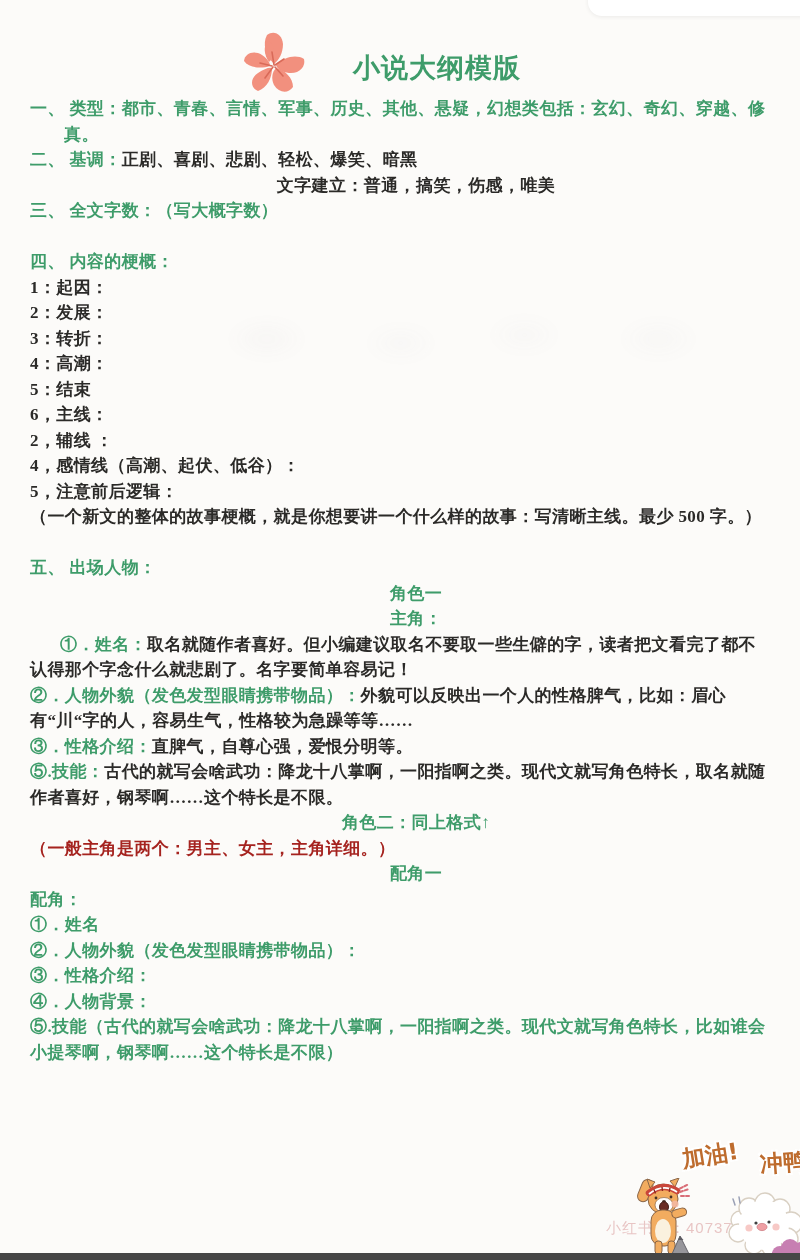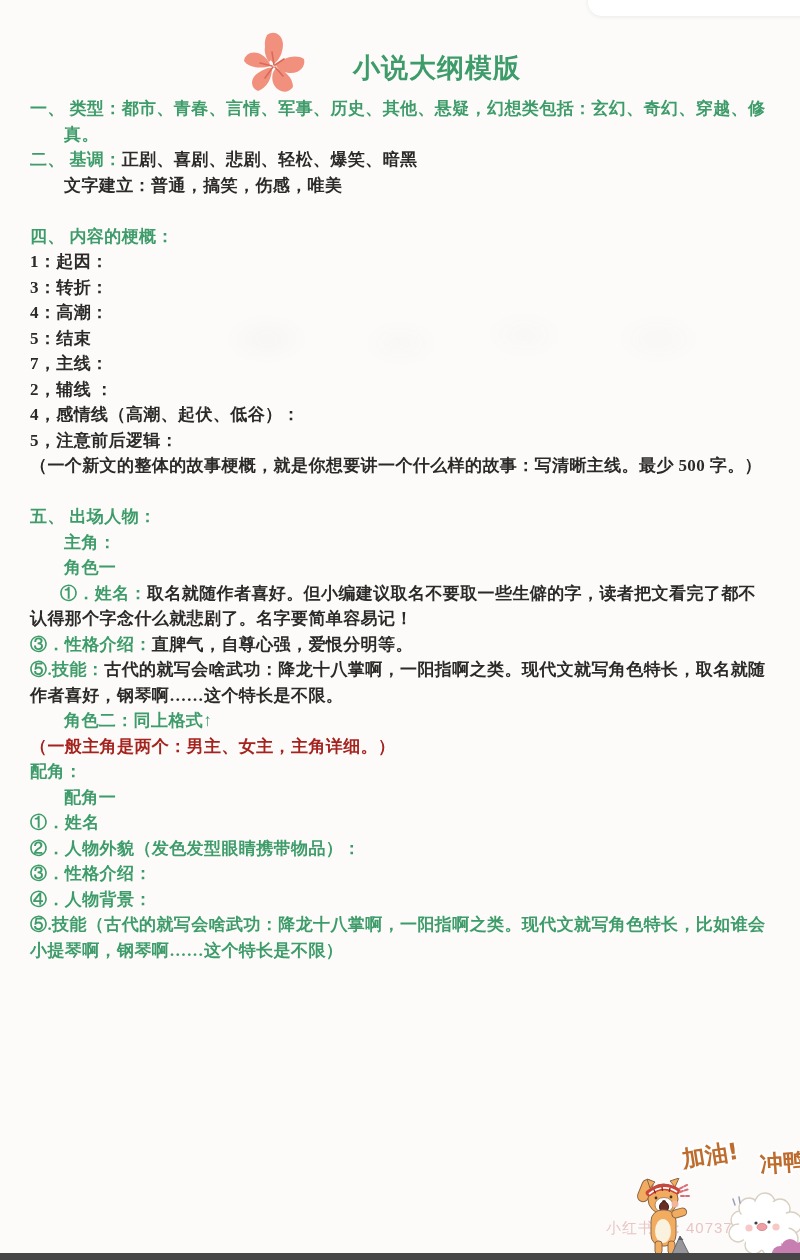--- a/index.html
+++ b/index.html
@@ -29,21 +29,21 @@
     font-family:"Liberation Sans","DejaVu Sans",sans-serif;
   }
   .doc{
     position:absolute;left:30px;top:96px;width:738px;
     font-size:17px;line-height:25.5px;color:var(--black);
     letter-spacing:.4px;
   }
   .line{min-height:25.5px;}
   .line.blank{height:25.5px;}
   .line.hang{padding-left:34px;text-indent:-34px;}
-  .line.ind{padding-left:34px;}
+  .line.ind{padding-left:34px;text-align:center;}
   .line.fi{text-indent:30px;}
   .c-green{color:var(--green);font-weight:bold;}
   .c-black{color:var(--black);font-weight:bold;}
   .c-red{color:var(--red);font-weight:bold;}
   
   .center-smudge{
     position:absolute;left:205px;top:298px;width:515px;height:82px;
     background:
       radial-gradient(60px 32px at 12% 50%, rgba(140,130,140,.16), transparent 70%),
       radial-gradient(55px 30px at 38% 55%, rgba(140,140,150,.13), transparent 70%),
@@ -91,42 +91,45 @@
       <path d="M36 40 L24 37"></path>
     </g>
   </svg>
   <div class="page-title">小说大纲模版</div>
 </div>
 
 <div class="doc">
     <div class="line hang"><span class="c-green">一、 类型：都市、青春、言情、军事、历史、其他、悬疑，幻想类包括：玄幻、奇幻、穿越、修真。</span></div>
     <div class="line"><span class="c-green">二、 基调：</span><span class="c-black">正剧、喜剧、悲剧、轻松、爆笑、暗黑</span></div>
     <div class="line ind"><span class="c-black">文字建立：普通，搞笑，伤感，唯美</span></div>
+    <div class="line"><span class="c-green">三、 全文字数：（写大概字数）</span></div>
     <div class="line blank"></div>
     <div class="line"><span class="c-green">四、 内容的梗概：</span></div>
     <div class="line"><span class="c-black">1：起因：</span></div>
+    <div class="line"><span class="c-black">2：发展：</span></div>
     <div class="line"><span class="c-black">3：转折：</span></div>
     <div class="line"><span class="c-black">4：高潮：</span></div>
     <div class="line"><span class="c-black">5：结束</span></div>
-    <div class="line"><span class="c-black">7，主线：</span></div>
+    <div class="line"><span class="c-black">6，主线：</span></div>
     <div class="line"><span class="c-black">2，辅线 ：</span></div>
     <div class="line"><span class="c-black">4，感情线（高潮、起伏、低谷）：</span></div>
     <div class="line"><span class="c-black">5，注意前后逻辑：</span></div>
     <div class="line"><span class="c-black">（一个新文的整体的故事梗概，就是你想要讲一个什么样的故事：写清晰主线。最少 500 字。）</span></div>
     <div class="line blank"></div>
     <div class="line"><span class="c-green">五、 出场人物：</span></div>
+    <div class="line ind"><span class="c-green">角色一</span></div>
     <div class="line ind"><span class="c-green">主角：</span></div>
-    <div class="line ind"><span class="c-green">角色一</span></div>
     <div class="line fi"><span class="c-green">①．姓名：</span><span class="c-black">取名就随作者喜好。但小编建议取名不要取一些生僻的字，读者把文看完了都不认得那个字念什么就悲剧了。名字要简单容易记！</span></div>
+    <div class="line"><span class="c-green">②．人物外貌（发色发型眼睛携带物品）：</span><span class="c-black">外貌可以反映出一个人的性格脾气，比如：眉心有“川“字的人，容易生气，性格较为急躁等等……</span></div>
     <div class="line"><span class="c-green">③．性格介绍：</span><span class="c-black">直脾气，自尊心强，爱恨分明等。</span></div>
     <div class="line"><span class="c-green">⑤.技能：</span><span class="c-black">古代的就写会啥武功：降龙十八掌啊，一阳指啊之类。现代文就写角色特长，取名就随作者喜好，钢琴啊……这个特长是不限。</span></div>
     <div class="line ind"><span class="c-green">角色二：同上格式↑</span></div>
     <div class="line"><span class="c-red">（一般主角是两个：男主、女主，主角详细。）</span></div>
+    <div class="line ind"><span class="c-green">配角一</span></div>
     <div class="line"><span class="c-green">配角：</span></div>
-    <div class="line ind"><span class="c-green">配角一</span></div>
     <div class="line"><span class="c-green">①．姓名</span></div>
     <div class="line"><span class="c-green">②．人物外貌（发色发型眼睛携带物品）：</span></div>
     <div class="line"><span class="c-green">③．性格介绍：</span></div>
     <div class="line"><span class="c-green">④．人物背景：</span></div>
     <div class="line"><span class="c-green">⑤.技能（古代的就写会啥武功：降龙十八掌啊，一阳指啊之类。现代文就写角色特长，比如谁会小提琴啊，钢琴啊……这个特长是不限）</span></div>
   </div>
 
 <div class="center-smudge"></div>
 
 <div class="bottom-watermark">小红书号：40737555</div>

